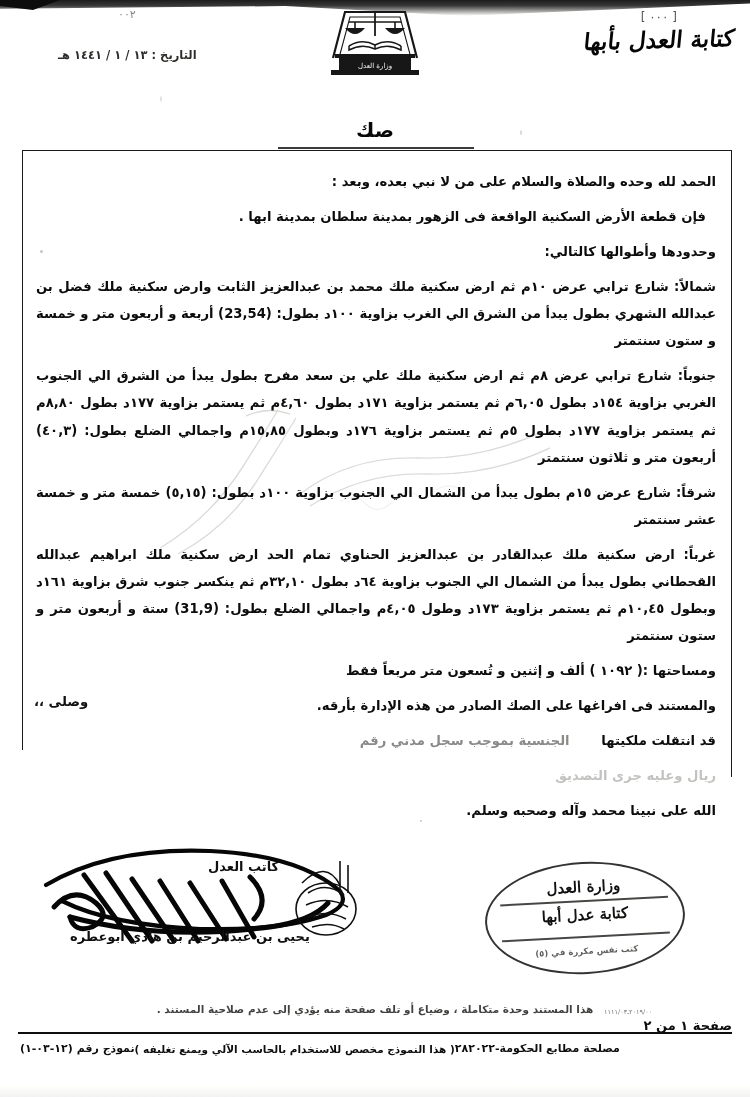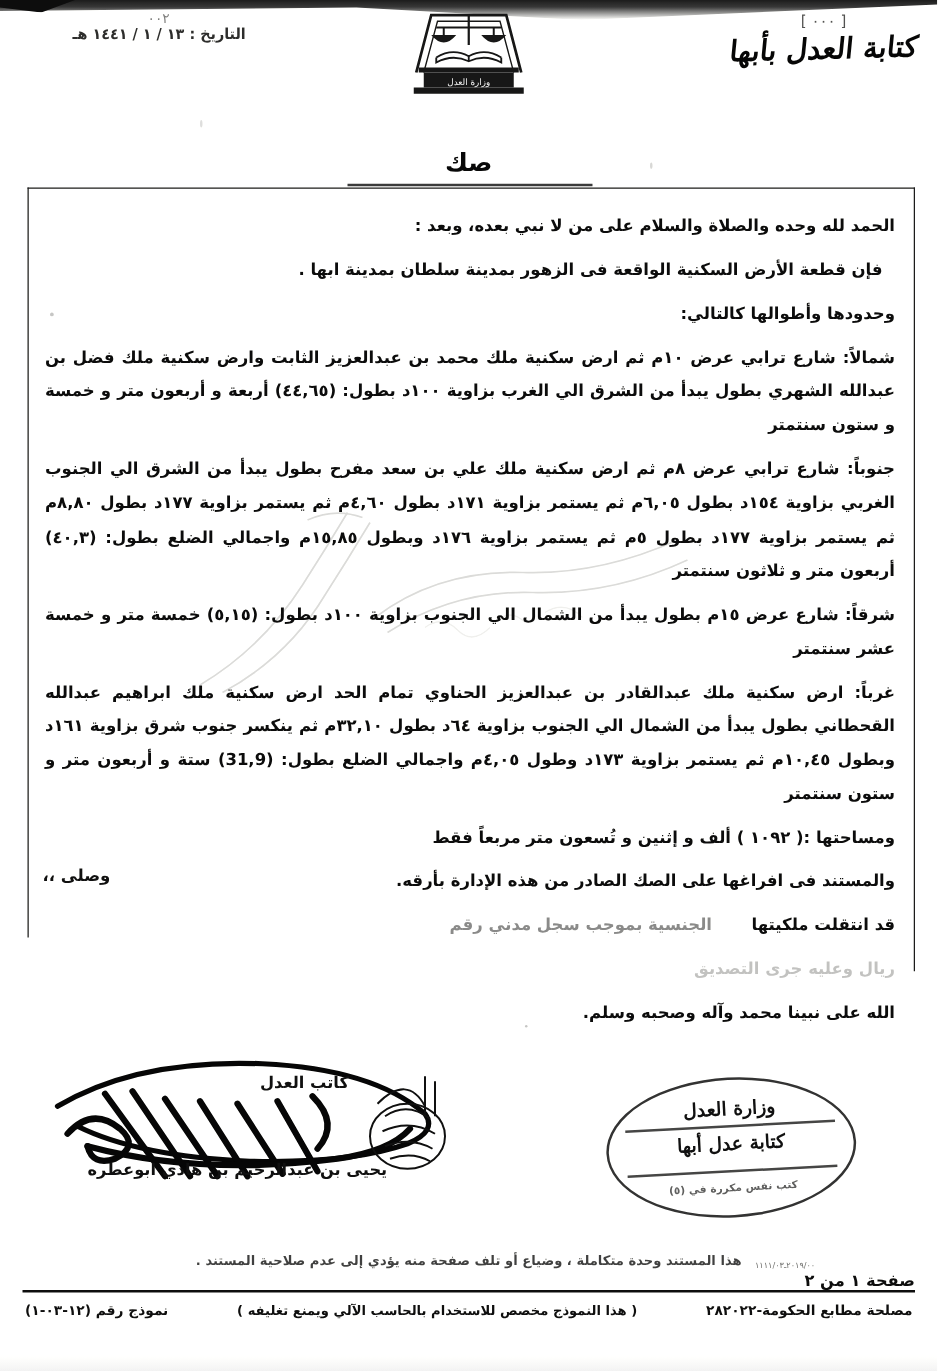--- a/index.html
+++ b/index.html
@@ -69,21 +69,21 @@
     font-size: 12px;
     color: #2b2b2b;
     letter-spacing: 3px;
     margin-bottom: 2px;
     direction: ltr;
     text-align: center;
     opacity: .8;
   }
   .hdr-date {
     position: absolute;
-    top: 20px;
+    top: 48px;
     left: 58px;
     font-size: 11.5px;
     font-weight: 700;
     color: #141414;
     direction: rtl;
     white-space: nowrap;
     opacity: .88;
     transform: scaleY(1.05);
   }
   .hdr-num {
@@ -312,21 +312,20 @@
     direction: rtl;
     color: #111;
   }
   .foot-row {
     position: absolute;
     top: 1042px;
     left: 20px;
     right: 20px;
     display: flex;
     flex-direction: row-reverse;
-    justify-content: space-between;
     align-items: center;
     direction: rtl;
     font-size: 11px;
     font-weight: 700;
     color: #121212;
   }
   .foot-row .mid { font-size: 10.5px; }
 </style>
 </head>
 <body>
@@ -402,21 +401,21 @@
         <path d="M246 100 q12 -12 24 0"></path>
         <path d="M286 92 q16 -10 30 4"></path>
       </g>
     </svg>
   </div>
 
   <div class="body">
     <p>الحمد لله وحده والصلاة والسلام على من لا نبي بعده، وبعد :</p>
     <p class="p-indent">فإن قطعة الأرض السكنية الواقعة فى الزهور بمدينة سلطان بمدينة ابها .</p>
     <p>وحدودها وأطوالها كالتالي:</p>
-    <p>شمالاً: شارع ترابي عرض ١٠م ثم ارض سكنية ملك محمد بن عبدالعزيز الثابت وارض سكنية ملك فضل بن عبدالله الشهري بطول يبدأ من الشرق الي الغرب بزاوية ١٠٠د بطول: (٤٤,٦٥) أربعة و أربعون متر و خمسة و ستون سنتمتر</p>
+    <p>شمالاً: شارع ترابي عرض ١٠م ثم ارض سكنية ملك محمد بن عبدالعزيز الثابت وارض سكنية ملك فضل بن عبدالله الشهري بطول يبدأ من الشرق الي الغرب بزاوية ١٠٠د بطول: (23,54) أربعة و أربعون متر و خمسة و ستون سنتمتر</p>
     <p>جنوباً: شارع ترابي عرض ٨م ثم ارض سكنية ملك علي بن سعد مفرح بطول يبدأ من الشرق الي الجنوب الغربي بزاوية ١٥٤د بطول ٦,٠٥م ثم يستمر بزاوية ١٧١د بطول ٤,٦٠م ثم يستمر بزاوية ١٧٧د بطول ٨,٨٠م ثم يستمر بزاوية ١٧٧د بطول ٥م ثم يستمر بزاوية ١٧٦د وبطول ١٥,٨٥م واجمالي الضلع بطول: (٤٠,٣) أربعون متر و ثلاثون سنتمتر</p>
     <p>شرقاً: شارع عرض ١٥م بطول يبدأ من الشمال الي الجنوب بزاوية ١٠٠د بطول: (٥,١٥) خمسة متر و خمسة عشر سنتمتر</p>
     <p>غرباً: ارض سكنية ملك عبدالقادر بن عبدالعزيز الحناوي تمام الحد ارض سكنية ملك ابراهيم عبدالله القحطاني بطول يبدأ من الشمال الي الجنوب بزاوية ٦٤د بطول ٣٢,١٠م ثم ينكسر جنوب شرق بزاوية ١٦١د وبطول ١٠,٤٥م ثم يستمر بزاوية ١٧٣د وطول ٤,٠٥م واجمالي الضلع بطول: (31,9) ستة و أربعون متر و ستون سنتمتر</p>
     <p>ومساحتها :( ١٠٩٢ ) ألف و إثنين و تُسعون متر مربعاً فقط</p>
     <p>والمستند فى افراغها على الصك الصادر من هذه الإدارة بأرقه.</p>
     <p>
       <span>قد انتقلت ملكيتها</span>
       <span class="faded" style="margin-right:27px;">الجنسية بموجب سجل مدني رقم</span>
     </p>
     <p>

